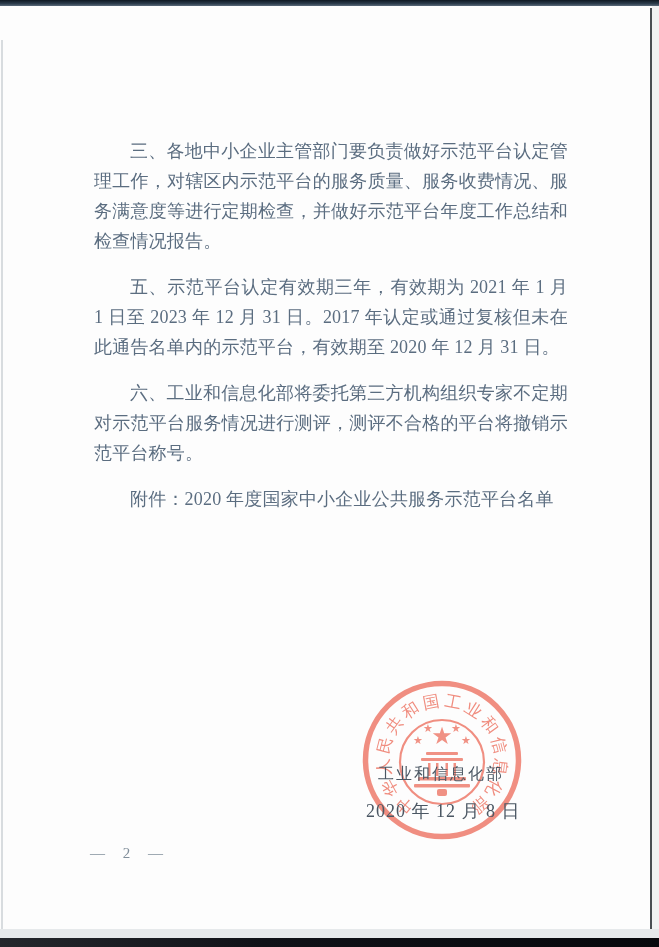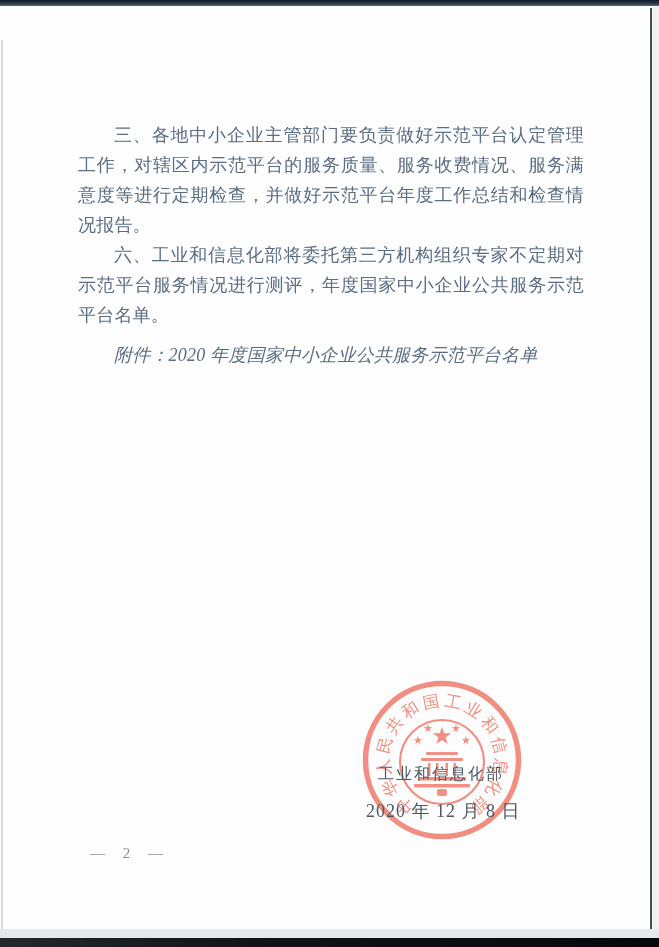--- a/index.html
+++ b/index.html
@@ -14,24 +14,24 @@
   .edge-bottom-light{position:absolute;top:929px;left:0;width:659px;height:9px;background:#e6e9eb;}
   .edge-bottom{position:absolute;top:938px;left:0;width:659px;height:9px;
     background:linear-gradient(90deg,#24272c 0%,#101218 40%,#07080c 100%);}
   .edge-right-outer{position:absolute;top:6px;left:652px;width:7px;height:923px;background:#f1f2f3;}
   .edge-right{position:absolute;top:8px;left:650px;width:2px;height:921px;background:#4a4e53;}
   .edge-left{position:absolute;top:40px;left:1px;width:2px;height:889px;background:#d8dcdf;}
 
   
   .content{position:absolute;left:78px;top:120px;width:506px;}
   .para{
-    margin:0;font-size:18px;line-height:30px;text-indent:2em;
+    margin:16px;font-size:18px;line-height:30px;text-indent:2em;
     text-align:justify;color:#5b6d80;letter-spacing:.2px;
   }
-  .attachment{margin-top:10px;font-style:italic;}
+  .attachment{margin-top:10px;}
 
   
   .seal{position:absolute;left:360px;top:678px;width:164px;height:164px;}
   .seal svg{display:block;}
 
   
   .sig{position:absolute;color:#4b5763;}
   .sig-issuer{left:378px;top:764px;font-size:16px;letter-spacing:2px;}
   .sig-date{left:366px;top:799px;font-size:18px;letter-spacing:1px;}
 
@@ -39,21 +39,22 @@
   .pageno{position:absolute;left:90px;top:845px;font-size:15px;color:#80
 8e9a;color:#808e9a;letter-spacing:2px;word-spacing:10px;}
 </style>
 </head>
 <body>
 
 <div class="scan">
 
   <div class="content">
     <p class="para">三、各地中小企业主管部门要负责做好示范平台认定管理工作，对辖区内示范平台的服务质量、服务收费情况、服务满意度等进行定期检查，并做好示范平台年度工作总结和检查情况报告。</p>
-    <p class="para">六、工业和信息化部将委托第三方机构组织专家不定期对示范平台服务情况进行测评，年度国家中小企业公共服务示范平台名单。</p>
+    <p class="para">五、示范平台认定有效期三年，有效期为 2021 年 1 月 1 日至 2023 年 12 月 31 日。2017 年认定或通过复核但未在此通告名单内的示范平台，有效期至 2020 年 12 月 31 日。</p>
+    <p class="para">六、工业和信息化部将委托第三方机构组织专家不定期对示范平台服务情况进行测评，测评不合格的平台将撤销示范平台称号。</p>
     <p class="para attachment">附件：2020 年度国家中小企业公共服务示范平台名单</p>
   </div>
 
   <div class="seal">
     <svg width="164" height="164" viewBox="0 0 164 164">
       <g stroke="#ef8374" fill="none" opacity="0.9">
         <circle cx="82" cy="82" r="76.5" stroke-width="5.5"></circle>
         <circle cx="82" cy="84" r="42" stroke-width="2.2"></circle>
       </g>
       <g id="seal-ring-chars">

